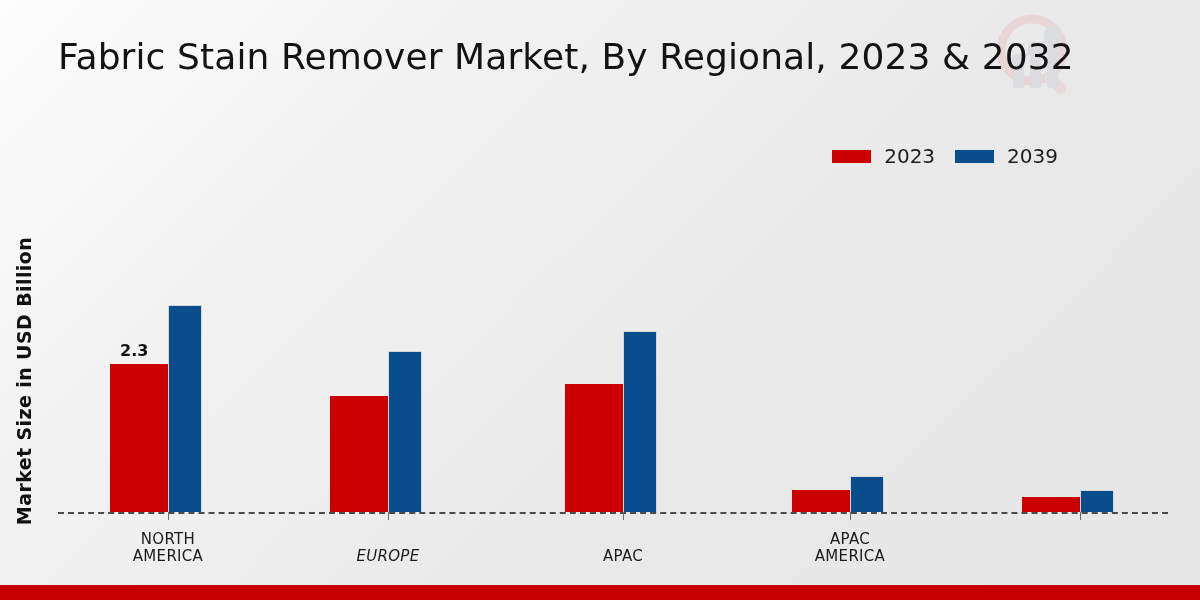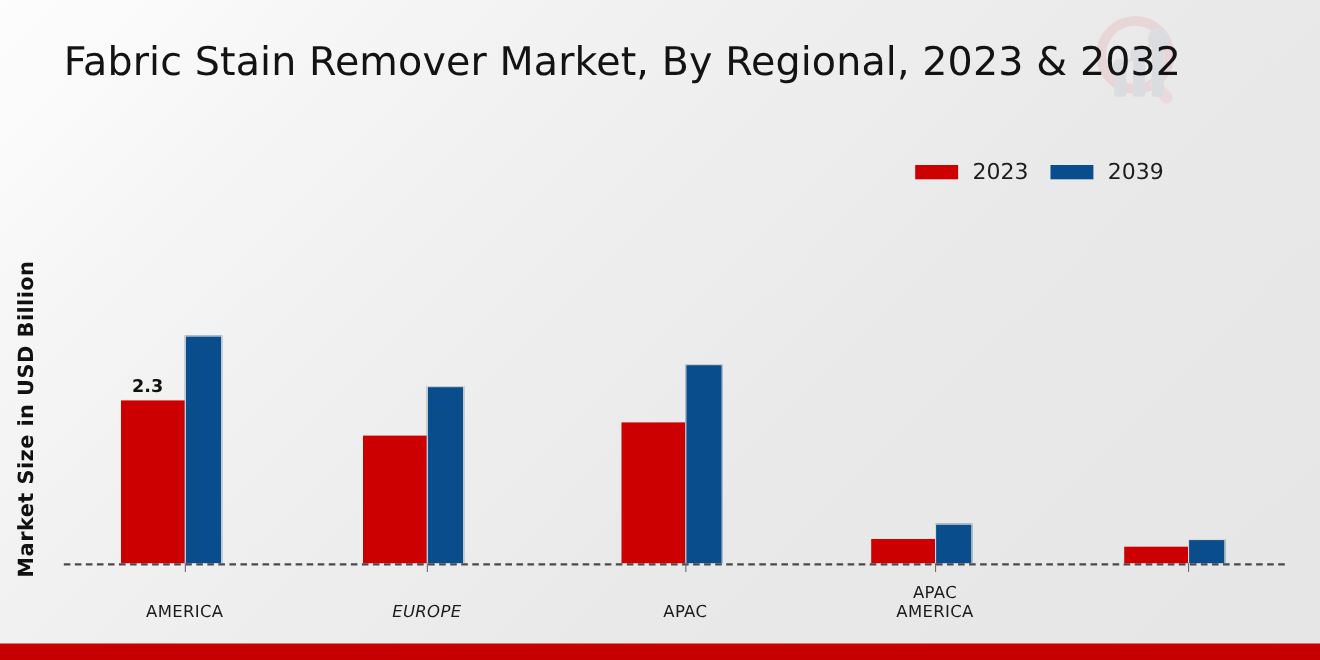--- a/index.html
+++ b/index.html
@@ -127,20 +127,21 @@
     <div id="baseline"></div>
 
     <div class="group" style="left:110px;width:200px;height:600px;">
       <div class="value-label" style="left:10px;bottom:240px;">2.3</div>
       <div class="bars">
         <span class="bar red" style="width:58px;height:148px;"></span>
         <span class="bar blue" style="width:34px;height:207px;"></span>
       </div>
       <div class="tick" style="left:58px;"></div>
       <div class="cat-label" style="left:-42px;">
+        <span>NORTH</span>
         <span>AMERICA</span>
       </div>
     </div>
 
     <div class="group" style="left:330px;width:200px;height:600px;">
       <div class="bars">
         <span class="bar red" style="width:58px;height:116px;"></span>
         <span class="bar blue" style="width:34px;height:161px;"></span>
       </div>
       <div class="tick" style="left:58px;"></div>

